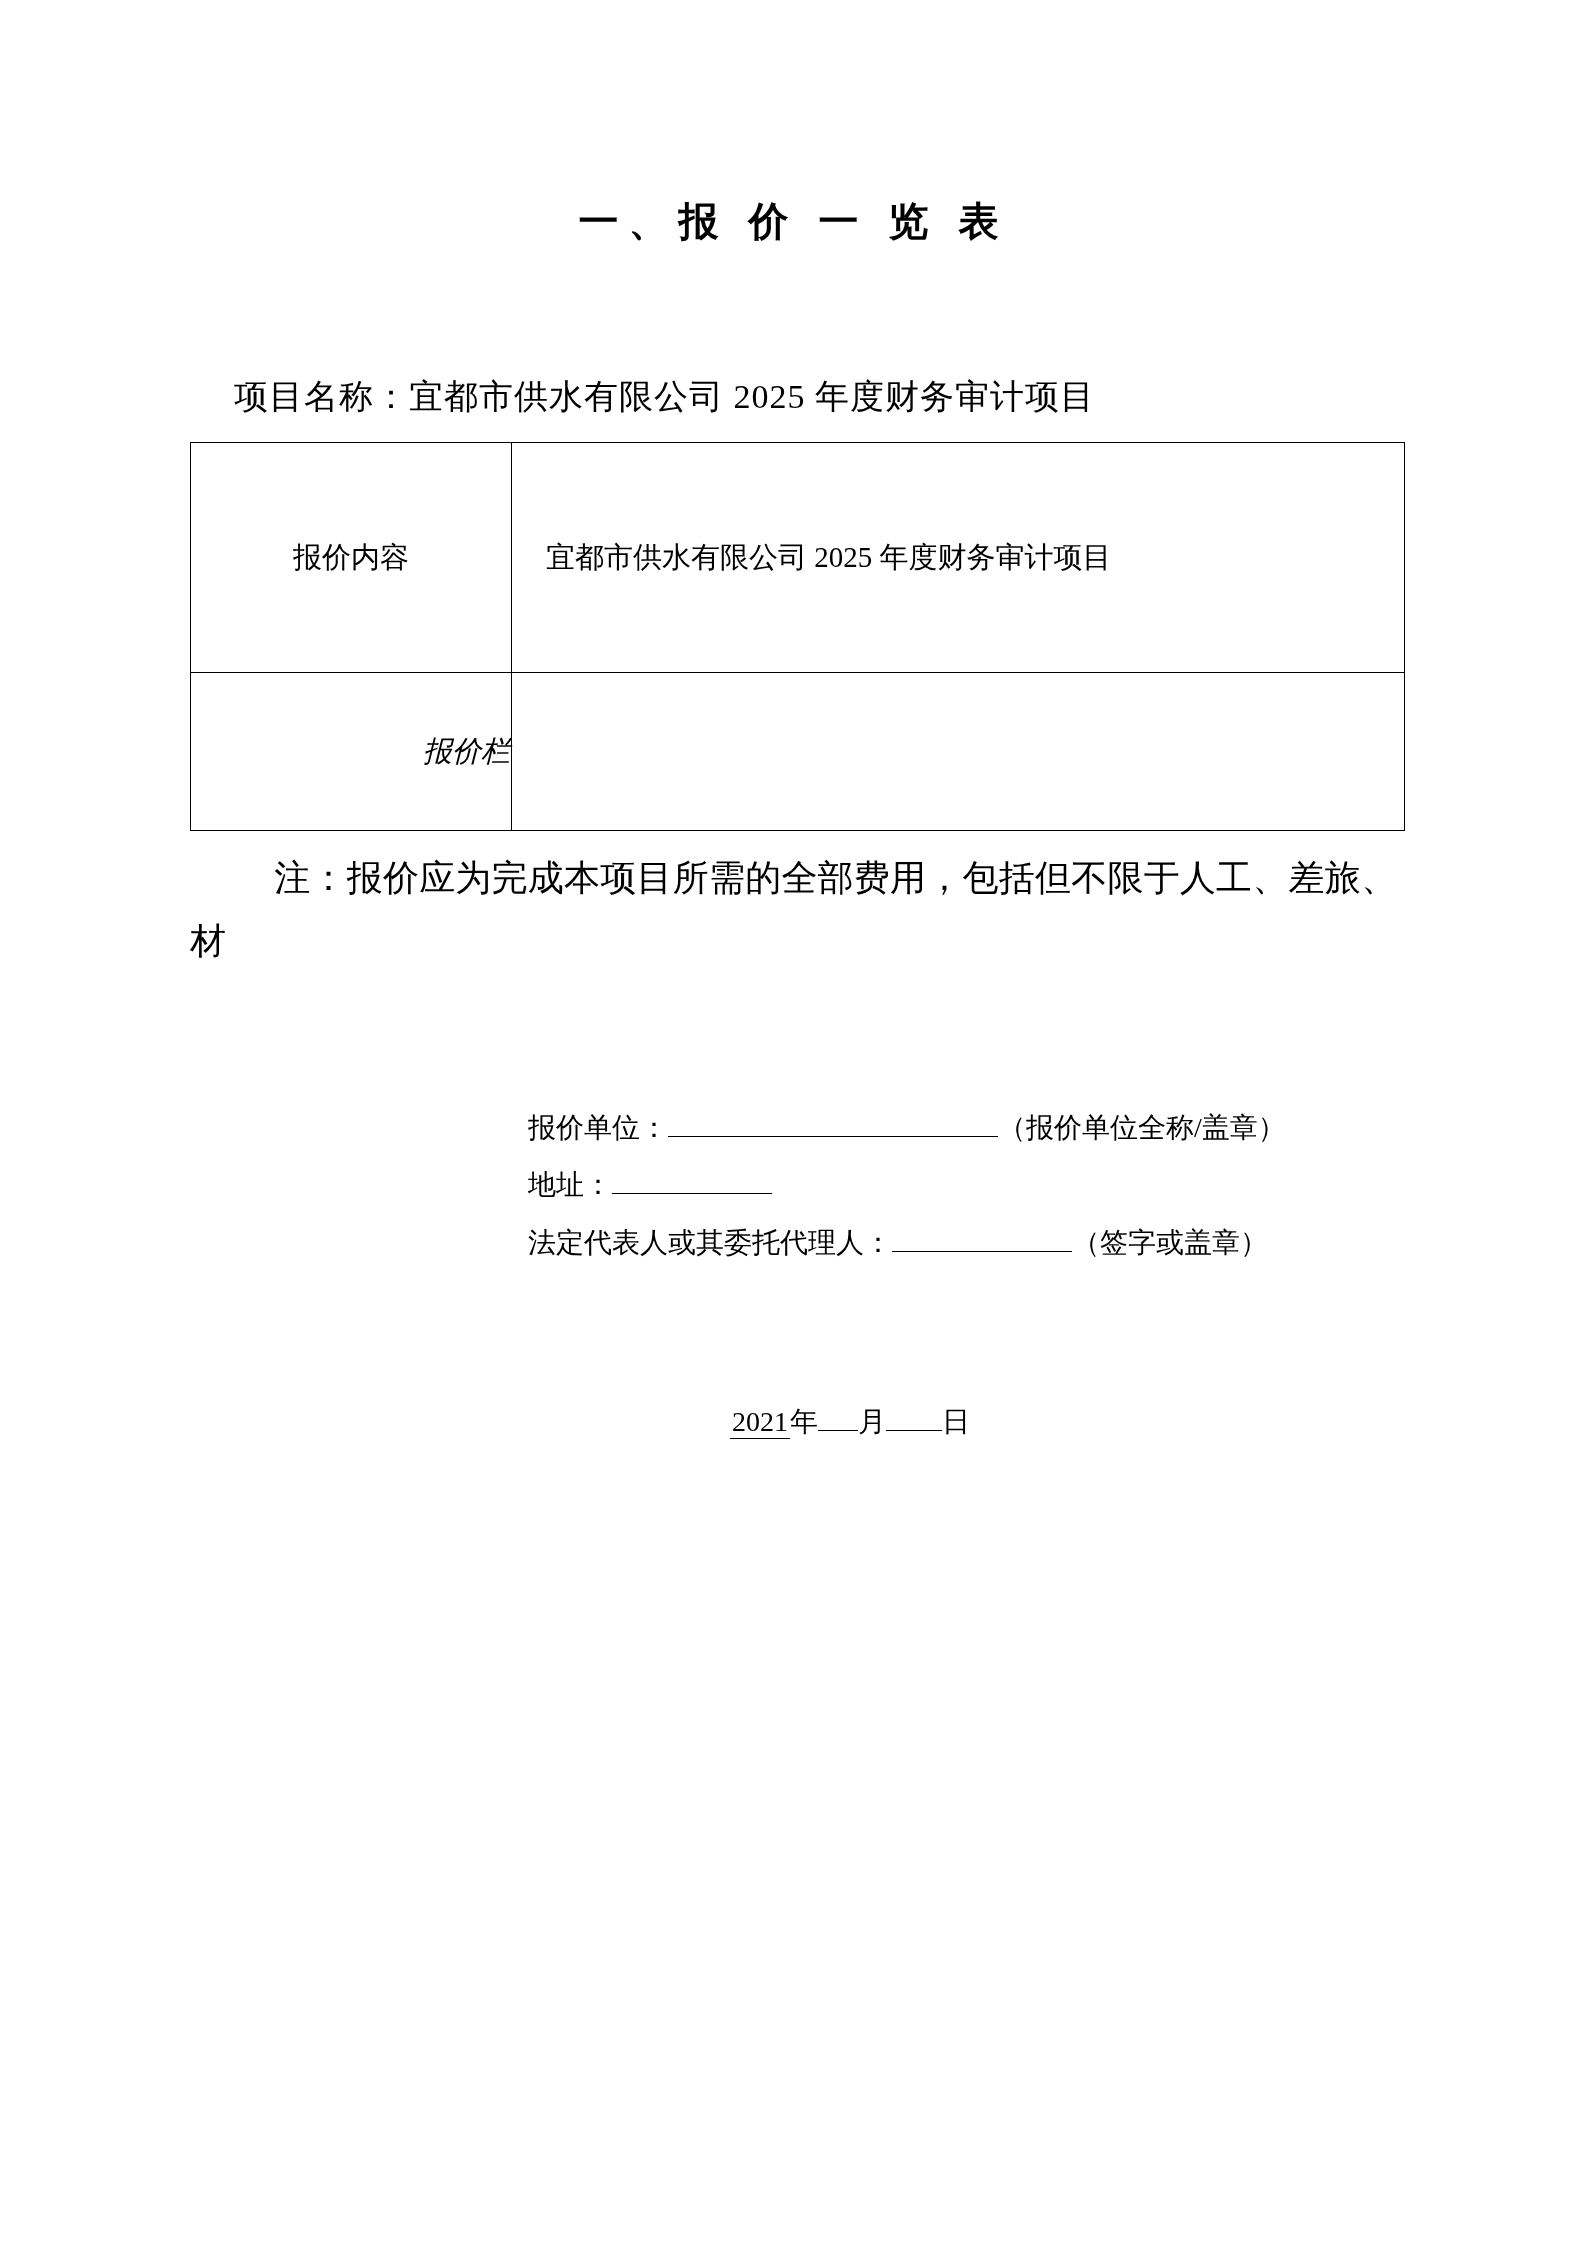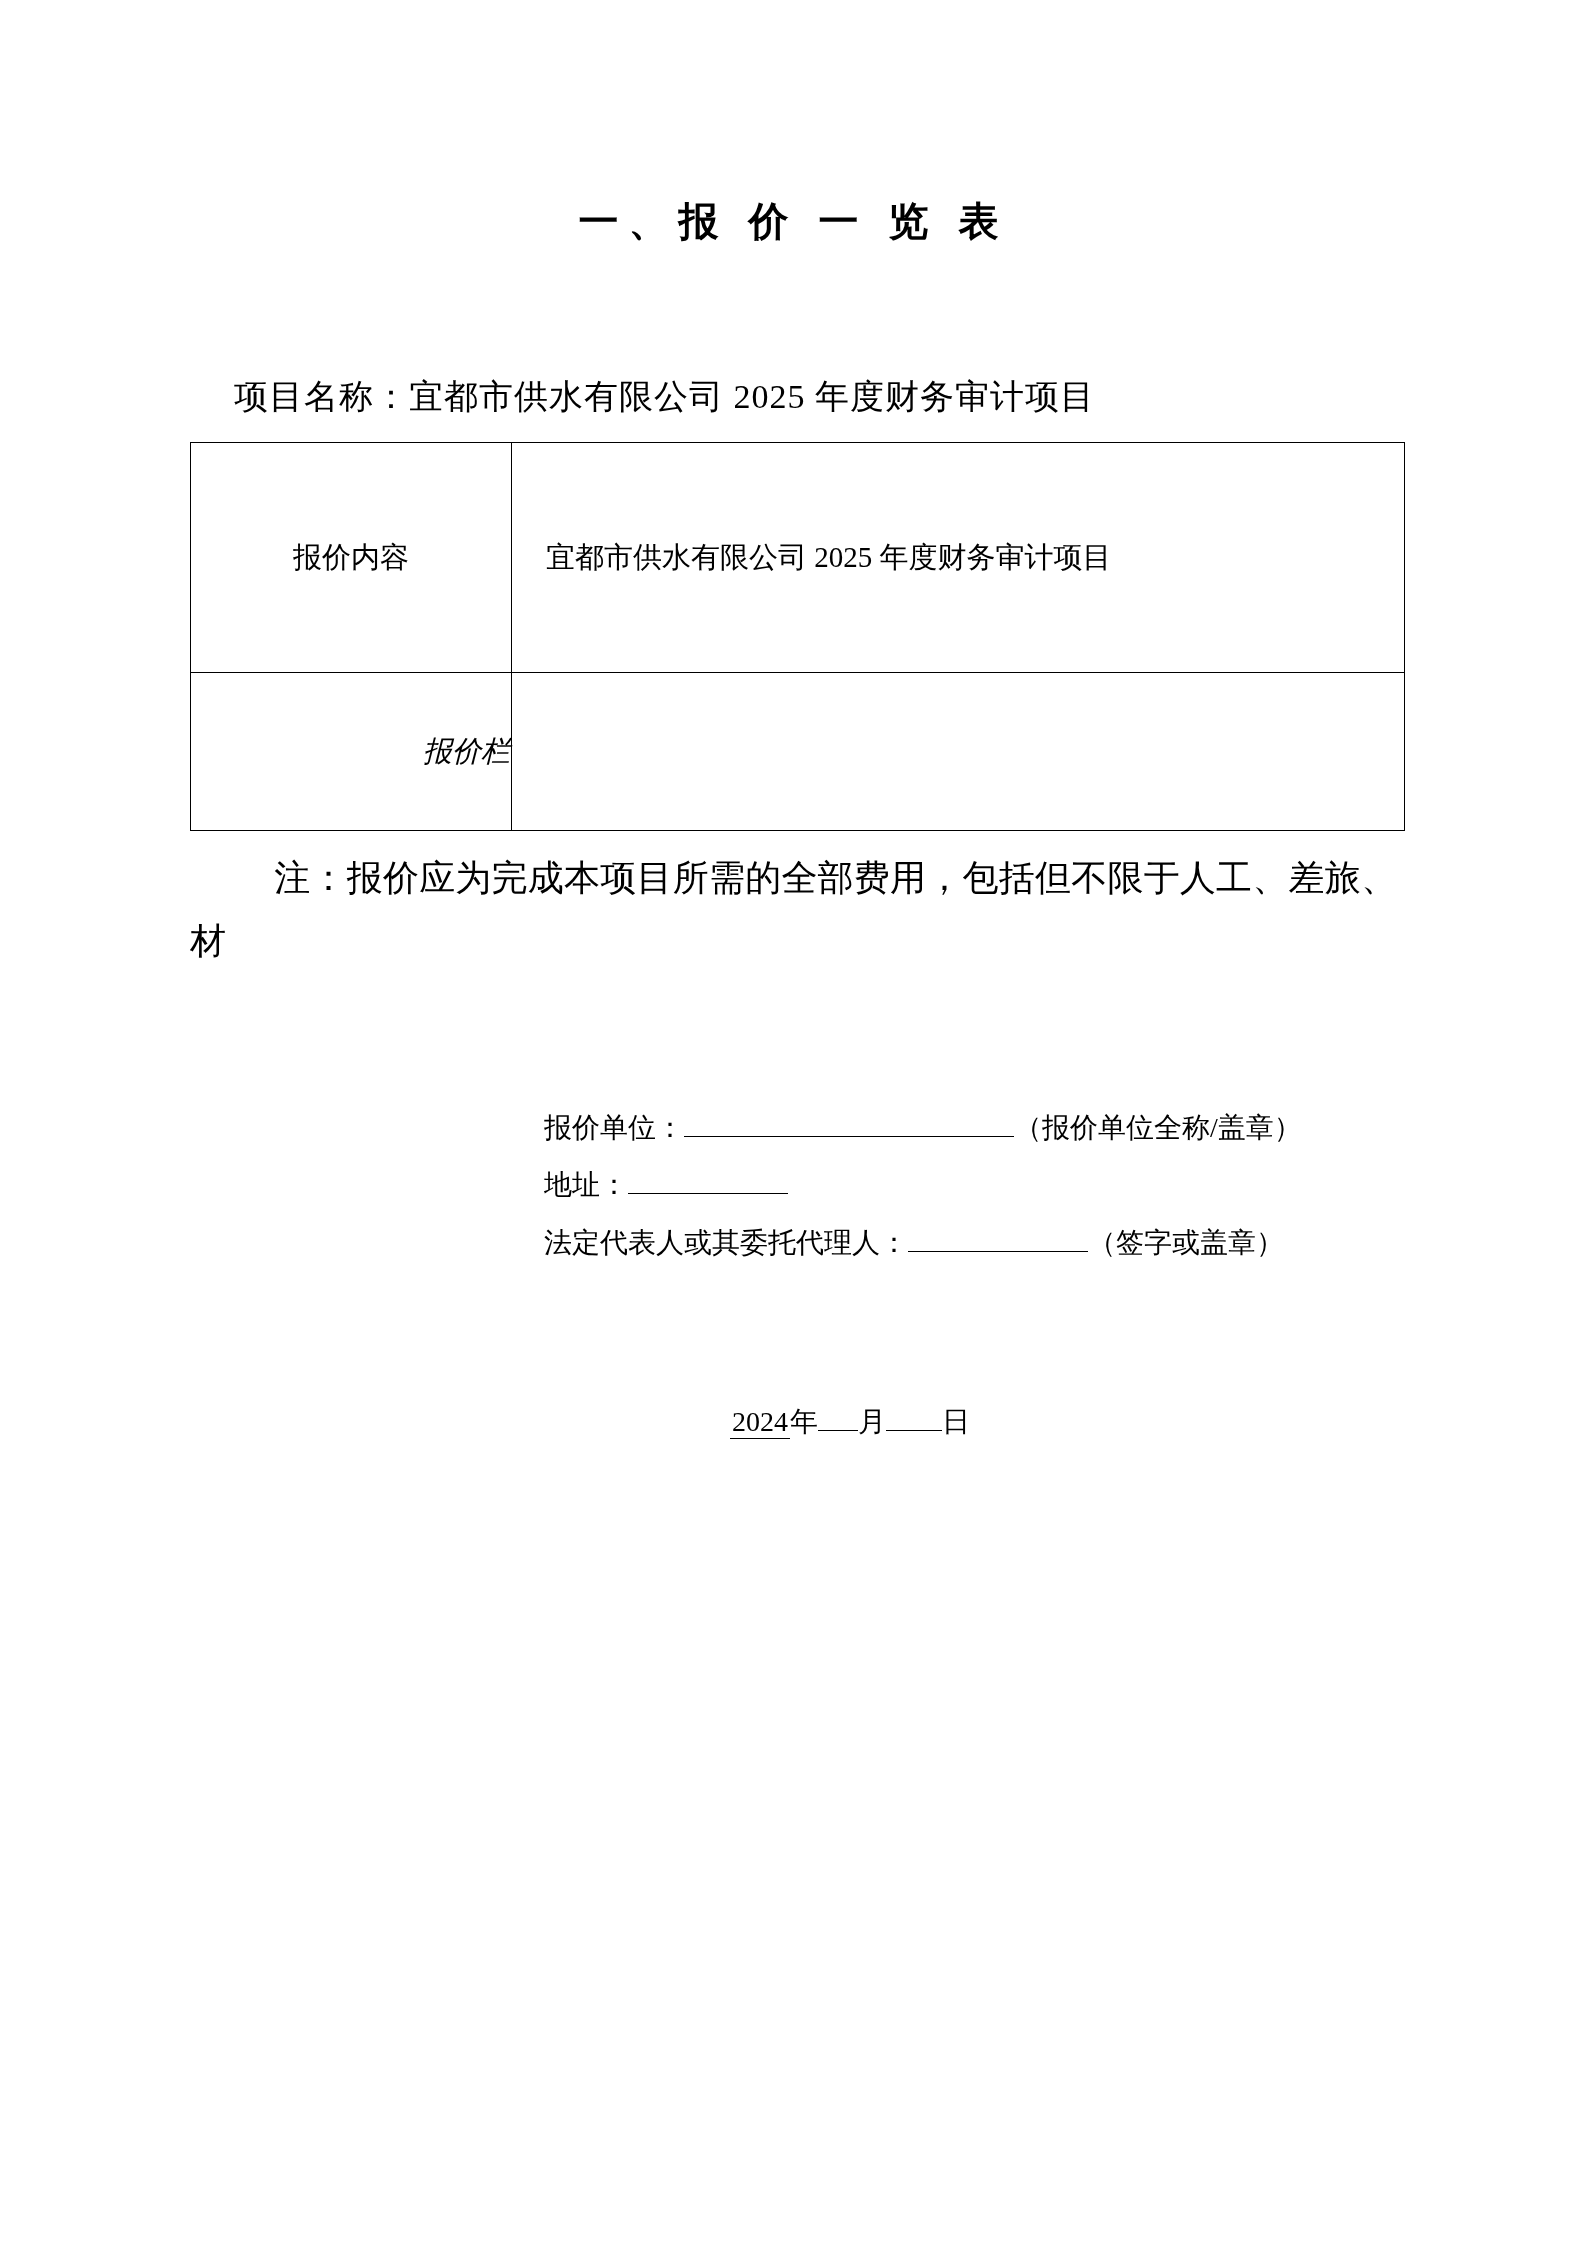--- a/index.html
+++ b/index.html
@@ -79,21 +79,20 @@
     width: 84px;
   }
   .signature-block {
     margin-top: 126px;
     margin-left: 338px;
     font-size: 28px;
     line-height: 2.05;
   }
   .sig-line {
     white-space: nowrap;
-    margin-left: 16px;
   }
   .ul {
     display: inline-block;
     border-bottom: 1.5px solid #000;
     height: 1.05em;
     vertical-align: baseline;
   }
   .ul-xl { width: 330px; }
   .ul-md { width: 180px; }
   .ul-sm { width: 160px; }
@@ -146,16 +145,16 @@
     </div>
     <div class="sig-line">
       <span>地址：</span><span class="ul ul-sm"></span>
     </div>
     <div class="sig-line">
       <span>法定代表人或其委托代理人：</span><span class="ul ul-md"></span><span>（签字或盖章）</span>
     </div>
   </div>
 
   <div class="date-line">
-    <span class="ul-date-y">2024</span><span>年</span><span class="ul-date-y ul-date-m"></span><span>月</span><span class="ul-date-y ul-date-d"></span><span>日</span>
+    <span class="ul-date-y">2021</span><span>年</span><span class="ul-date-y ul-date-m"></span><span>月</span><span class="ul-date-y ul-date-d"></span><span>日</span>
   </div>
 
 </div>
 
 </body></html>

